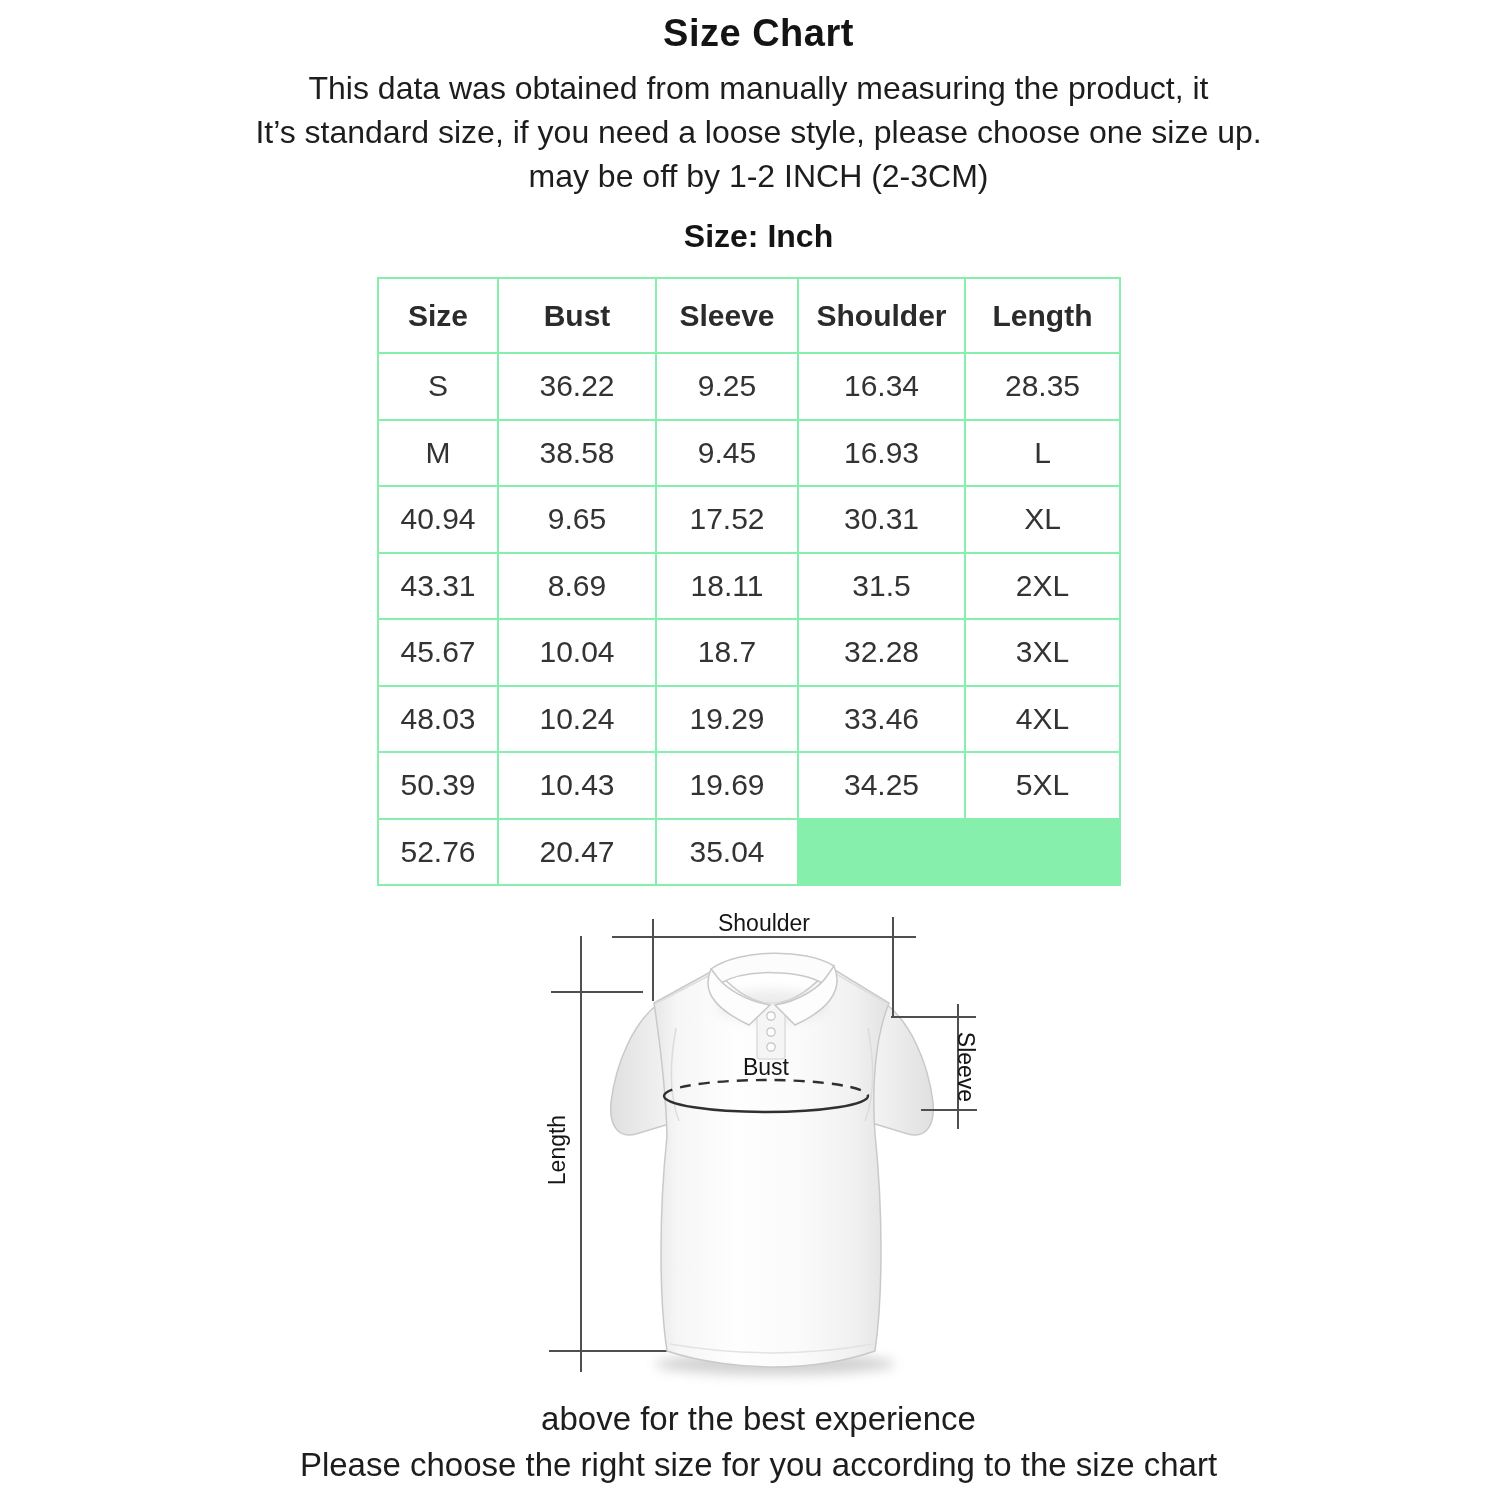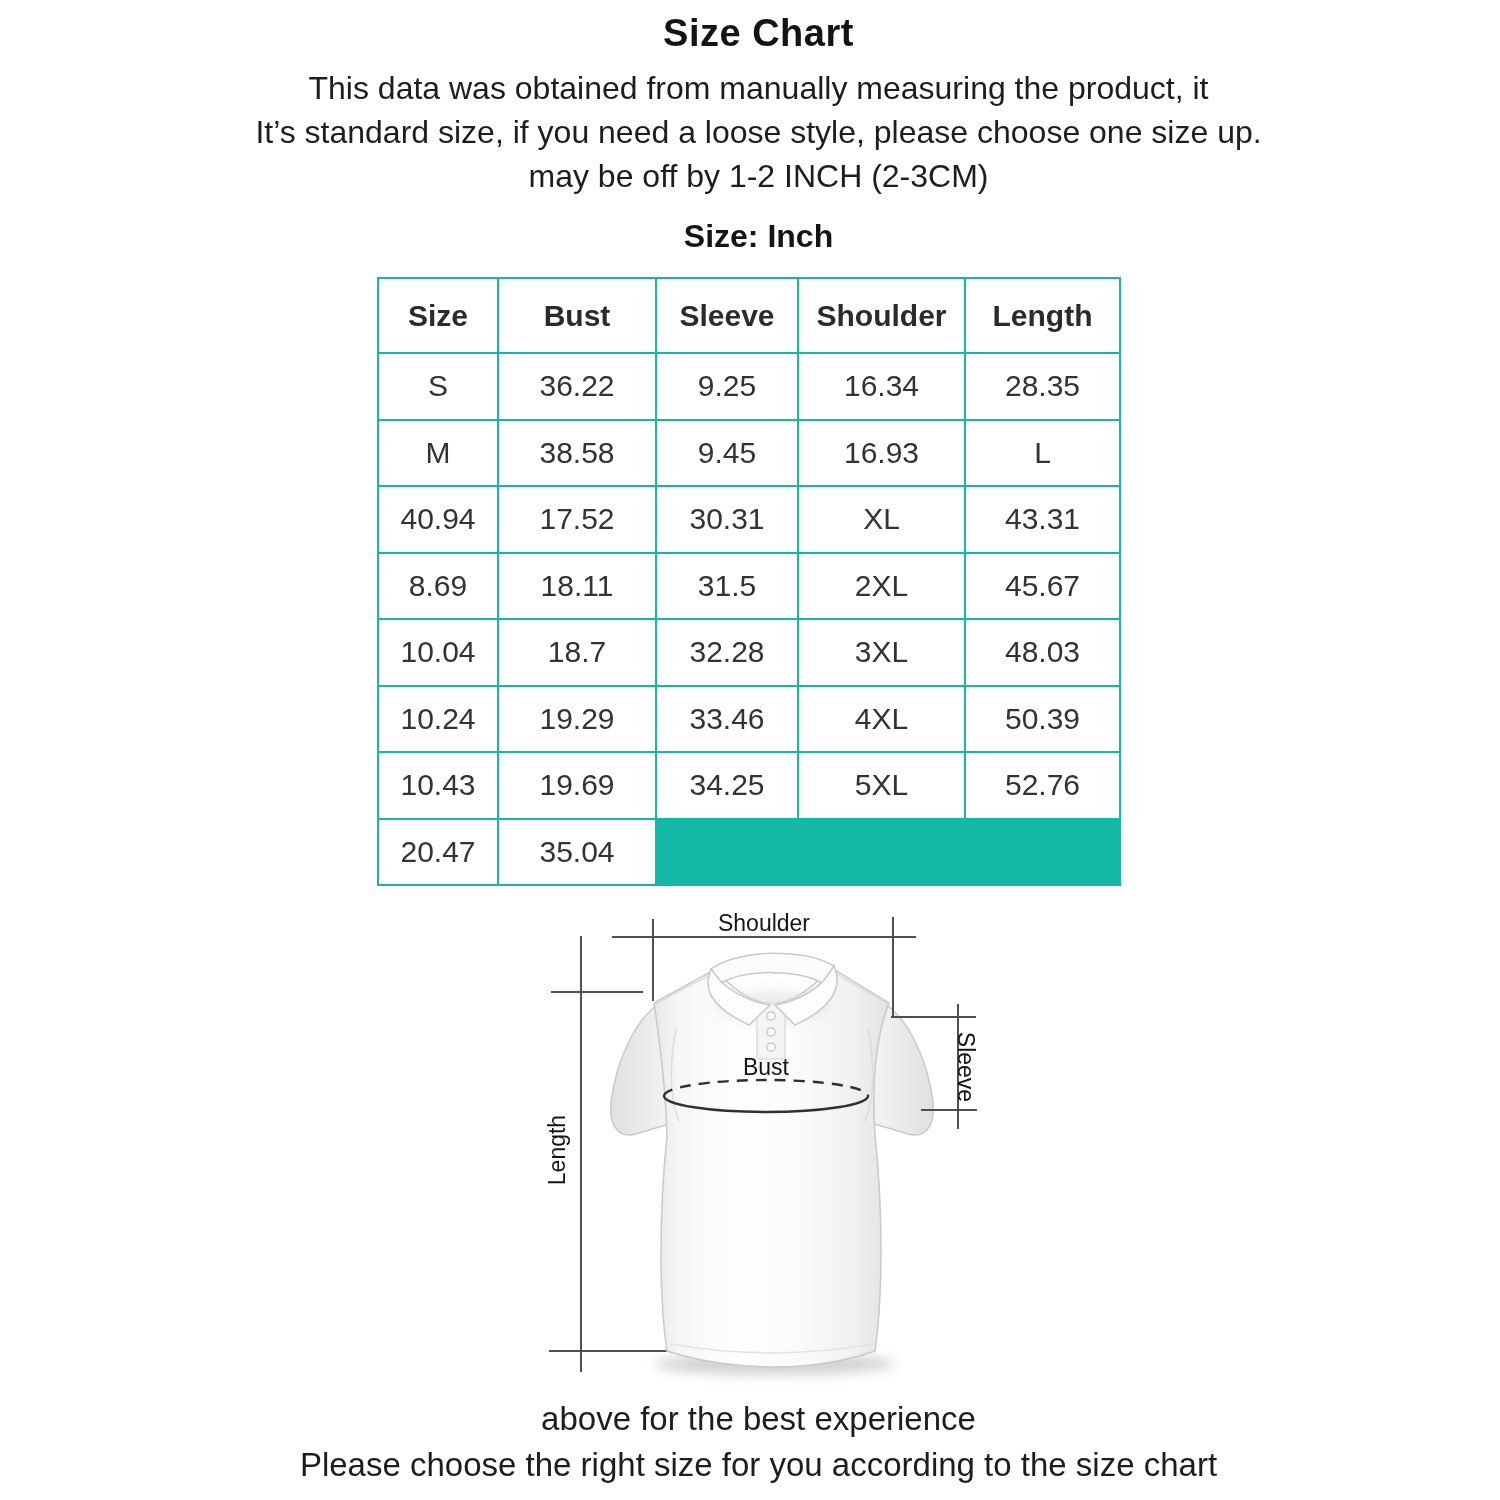--- a/index.html
+++ b/index.html
@@ -19,21 +19,21 @@
   #unit-label{top:218px;font-size:32px;font-weight:bold;color:#141414;}
   #footer-note{top:1396px;font-size:33px;line-height:46px;color:#1d1d1d;}
 
   
   #size-grid{
     position:absolute;left:377px;top:277px;
     display:grid;
     grid-template-columns:118px 156px 140px 165px 153px;
     grid-template-rows:73px repeat(8,64.5px);
     gap:2px;padding:2px;
-    background:#14b8a6;
+    background:#86efac;
   }
   #size-grid .cell{
     background:#ffffff;
     display:flex;align-items:center;justify-content:center;
     font-size:30px;color:#333333;
   }
   #size-grid .cell.head{font-weight:bold;color:#2b2b2b;}
 
   #diagram-svg{position:absolute;left:0;top:0;pointer-events:none;}
 </style>
@@ -62,20 +62,21 @@
       <div class="cell">36.22</div>
       <div class="cell">9.25</div>
       <div class="cell">16.34</div>
       <div class="cell">28.35</div>
       <div class="cell">M</div>
       <div class="cell">38.58</div>
       <div class="cell">9.45</div>
       <div class="cell">16.93</div>
       <div class="cell">L</div>
       <div class="cell">40.94</div>
+      <div class="cell">9.65</div>
       <div class="cell">17.52</div>
       <div class="cell">30.31</div>
       <div class="cell">XL</div>
       <div class="cell">43.31</div>
       <div class="cell">8.69</div>
       <div class="cell">18.11</div>
       <div class="cell">31.5</div>
       <div class="cell">2XL</div>
       <div class="cell">45.67</div>
       <div class="cell">10.04</div>

